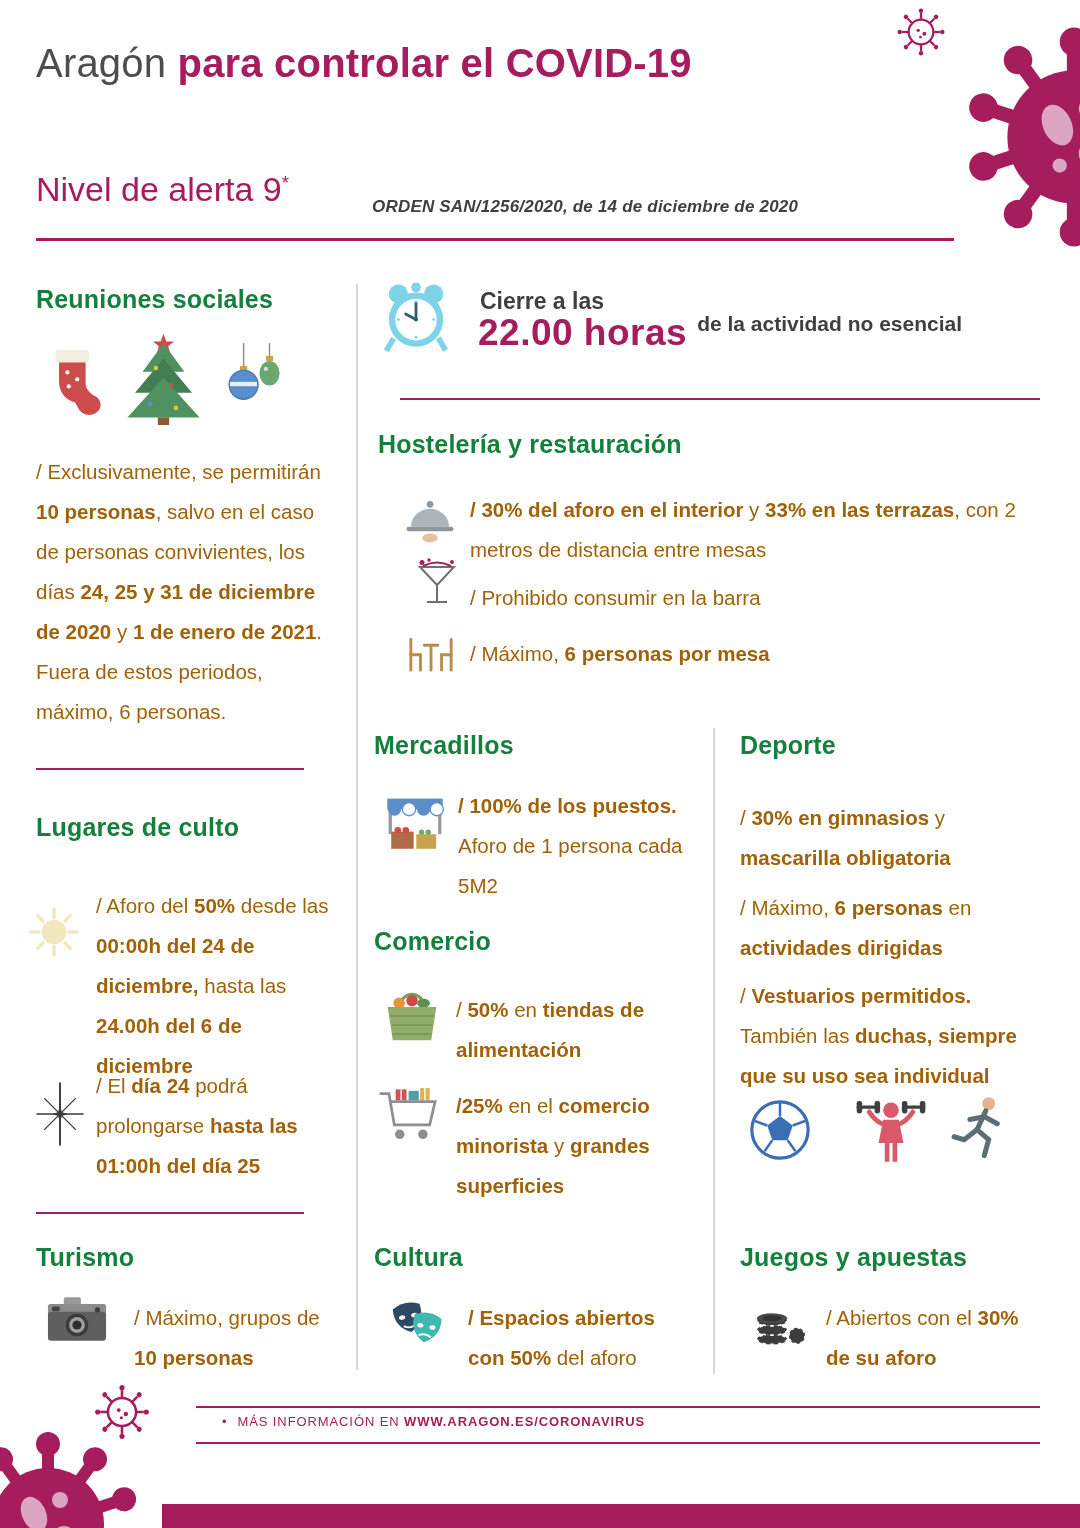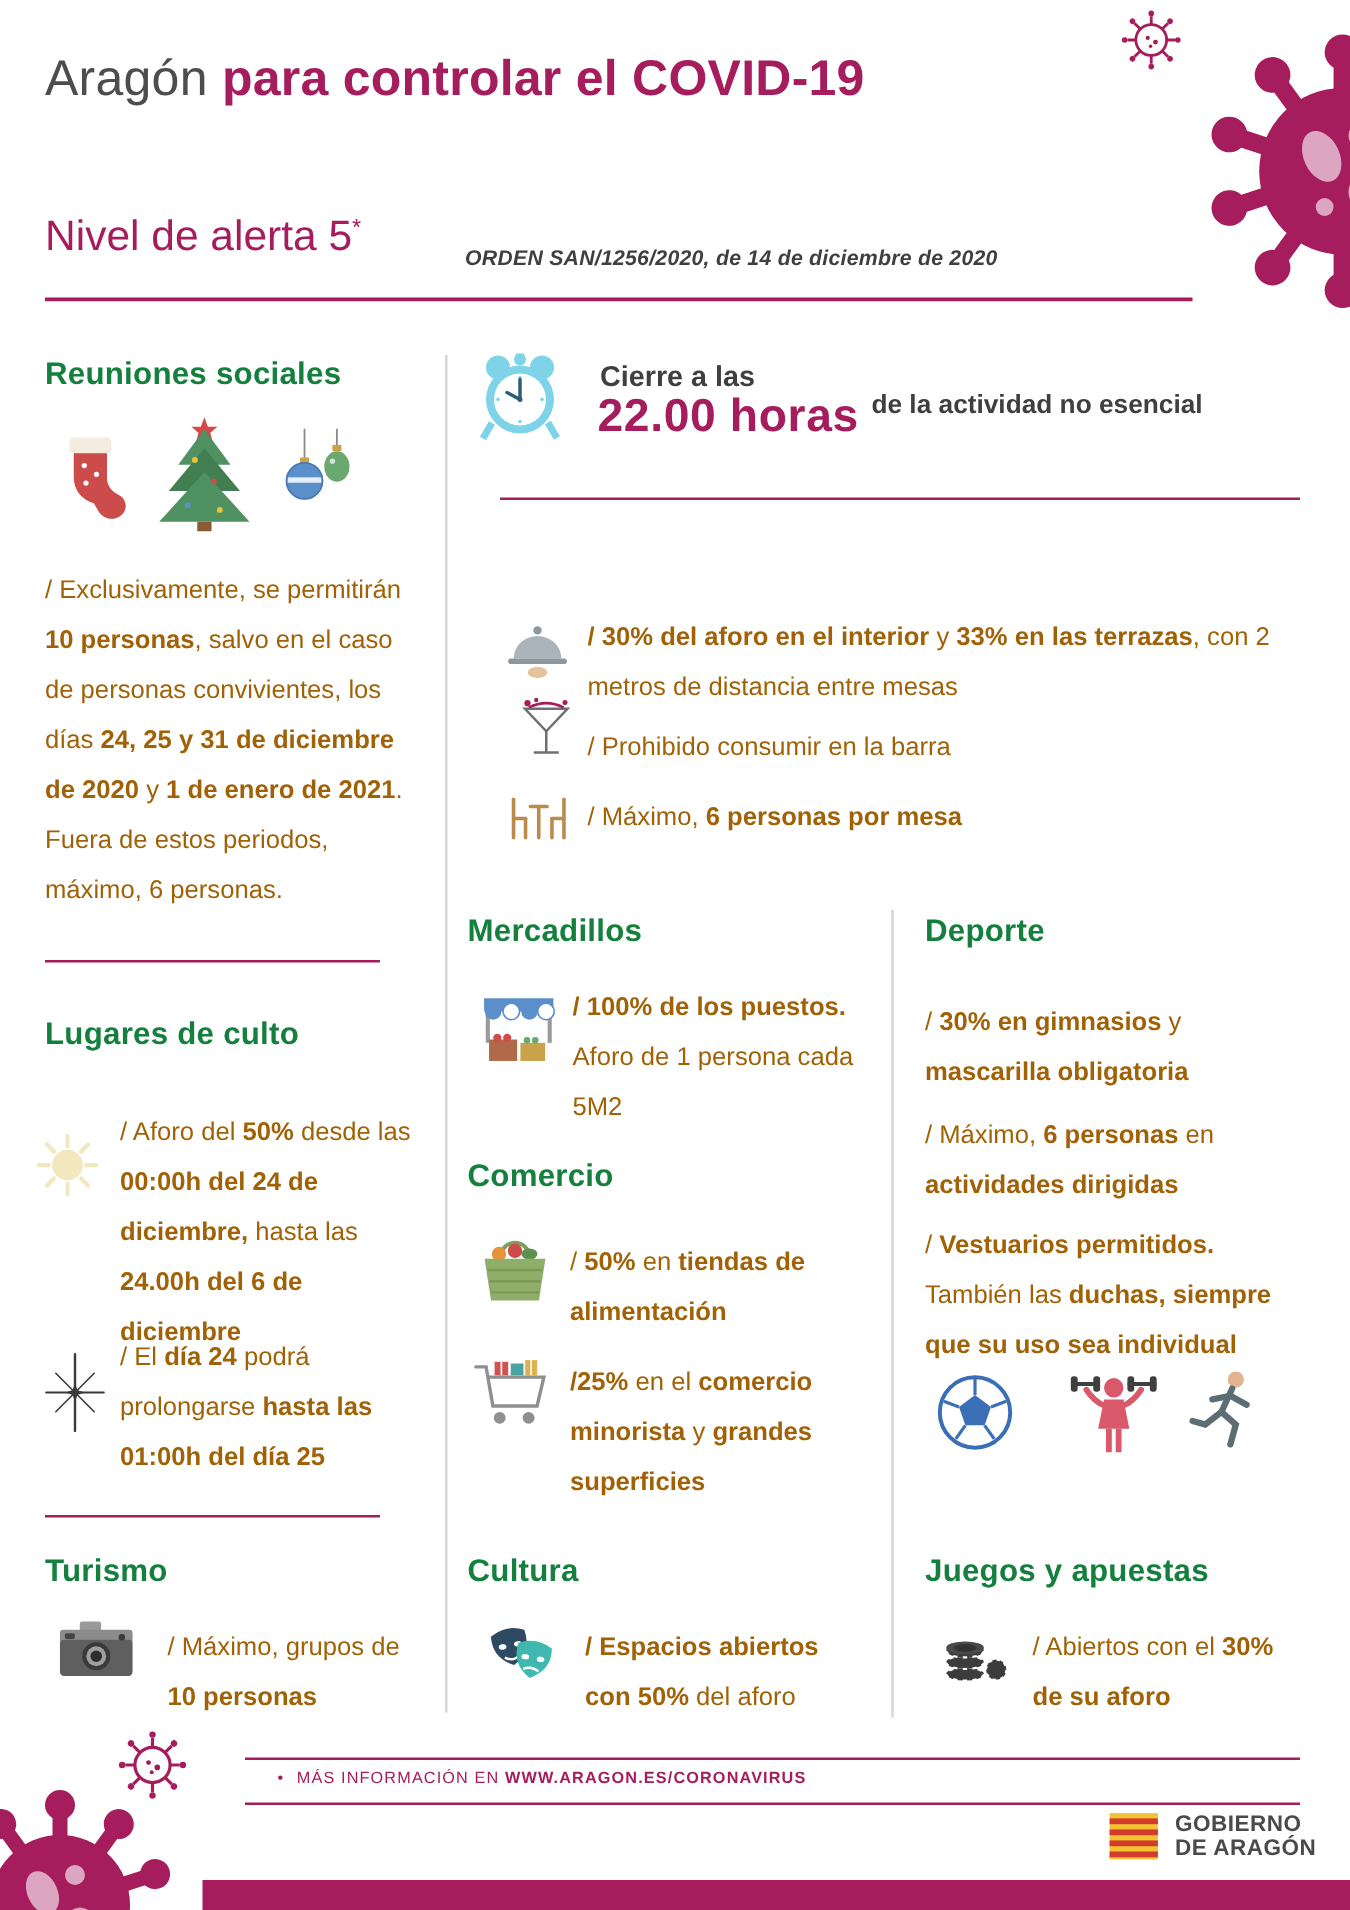--- a/index.html
+++ b/index.html
@@ -346,21 +346,21 @@
     </g>
   </defs>
 </svg>
 
 <div class="page">
 
   <div class="abs title" style="left:36px;top:38px;width:850px">
     <div><span class="gy">Aragón </span><span class="b mag">para controlar el COVID-19</span></div>
   </div>
   <div class="abs alert" style="left:36px;top:170px">
-    <span>Nivel de alerta 5</span><sup>*</sup>
+    <span>Nivel de alerta 9</span><sup>*</sup>
   </div>
   <div class="abs order" style="left:372px;top:197px">ORDEN SAN/1256/2020, de 14 de diciembre de 2020</div>
   <div class="abs rule" style="left:36px;top:238px;width:918px;height:3px"></div>
   <svg class="abs" style="left:893px;top:4px" width="56" height="56" viewBox="0 0 100 100">
       <use href="#ic-virus-o"></use>
     </svg>
   <svg class="abs" style="left:955px;top:18px" width="238" height="238" viewBox="0 0 100 100">
       <use href="#ic-virus-f"></use>
     </svg>
 
@@ -400,20 +400,21 @@
   <svg class="abs" style="left:376px;top:278px" width="80" height="80" viewBox="0 0 100 100">
       <use href="#ic-clock"></use>
     </svg>
   <div class="abs closing-lead" style="left:480px;top:288px">Cierre a las</div>
   <div class="abs closing-row" style="left:478px;top:312px">
     <span class="closing-time">22.00 horas</span>
     <span class="closing-tail">de la actividad no esencial</span>
   </div>
   <div class="abs rule" style="left:400px;top:398px;width:640px;height:2px"></div>
 
+  <h2 class="abs sec" style="left:378px;top:430px">Hostelería y restauración</h2>
   <svg class="abs" style="left:398px;top:492px" width="64" height="56" viewBox="0 0 100 100">
       <use href="#ic-cloche"></use>
     </svg>
   <div class="abs txt" style="left:470px;top:490px;width:570px"><span class="b">/ 30% del aforo en el interior</span><span> y </span><span class="b">33% en las terrazas</span><span>, con 2 metros de distancia entre mesas</span></div>
   <svg class="abs" style="left:412px;top:550px" width="50" height="66" viewBox="0 0 100 100">
       <use href="#ic-cocktail"></use>
     </svg>
   <div class="abs txt" style="left:470px;top:578px;width:500px"><span>/ Prohibido consumir en la barra</span></div>
   <svg class="abs" style="left:398px;top:626px" width="66" height="48" viewBox="0 0 100 100">
       <use href="#ic-table"></use>
@@ -468,25 +469,16 @@
   </div>
   <div class="abs rule" style="left:196px;top:1442px;width:844px;height:2px"></div>
 
   <svg class="abs" style="left:90px;top:1380px" width="64" height="64" viewBox="0 0 100 100">
       <use href="#ic-virus-o"></use>
     </svg>
   <svg class="abs" style="left:-52px;top:1424px" width="200" height="200" viewBox="0 0 100 100">
       <use href="#ic-virus-f"></use>
     </svg>
 
-  <div class="abs logo" style="left:884px;top:1448px">
-    <svg width="46" height="42" viewBox="0 0 100 100">
-        <use href="#ic-flag"></use>
-      </svg>
-    <div class="logo-text">
-      <div>GOBIERNO</div>
-      <div>DE ARAGÓN</div>
-    </div>
-  </div>
 
   <div class="abs bottombar" style="left:162px;top:1504px;width:918px;height:24px"></div>
 
 </div>
 
 </body></html>

